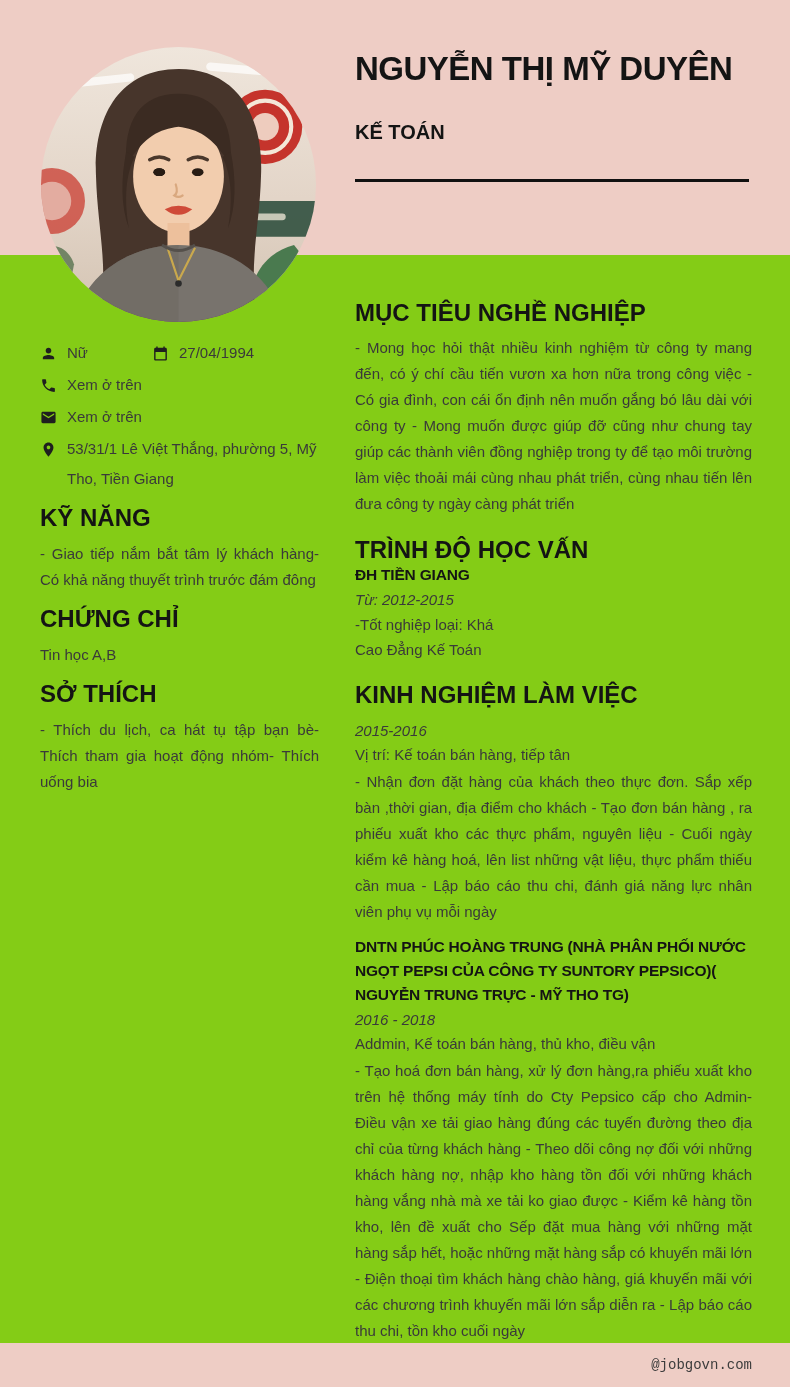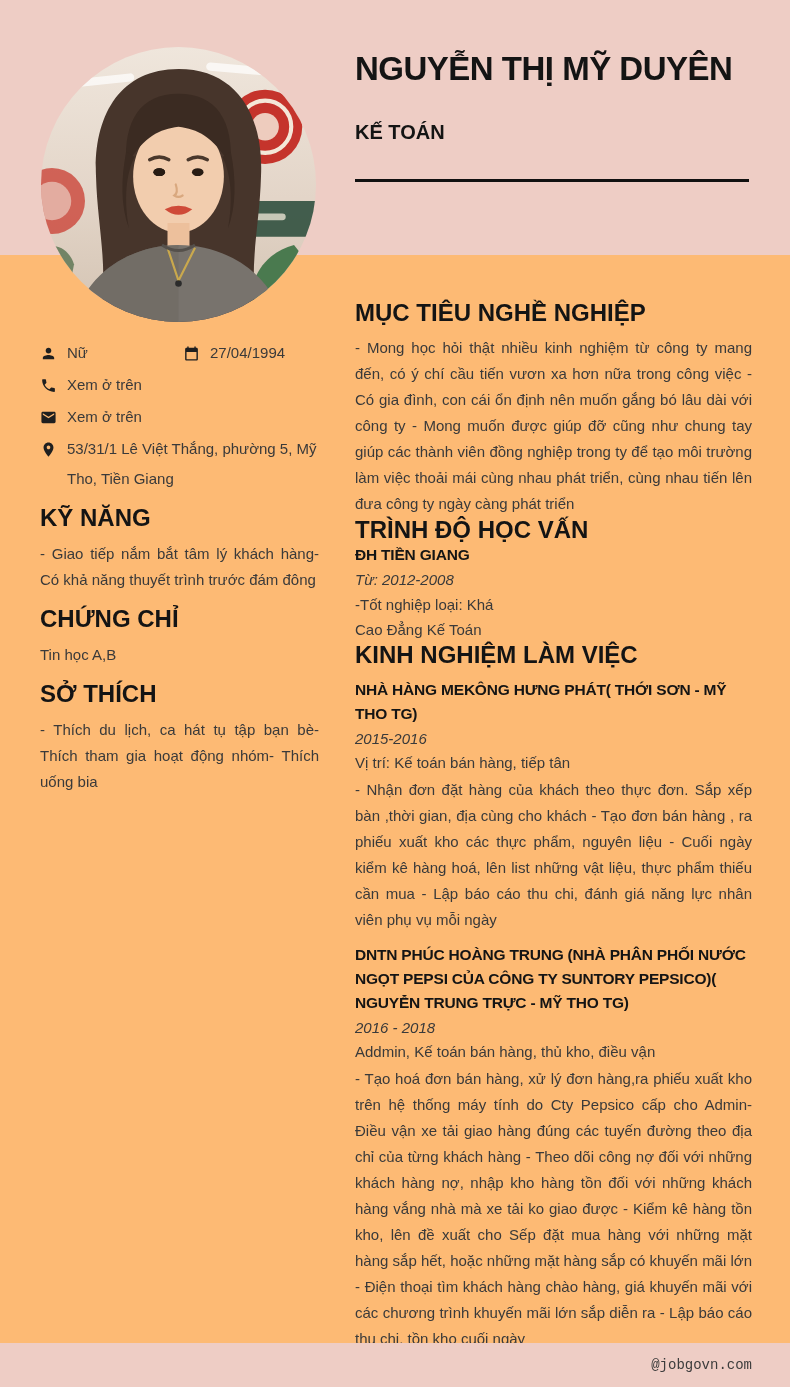--- a/index.html
+++ b/index.html
@@ -1,21 +1,21 @@
 <!DOCTYPE html>
 <html lang="vi" style="--accent: #eecdc5; --ink: #141414; --body: #3a3a3a;"><head>
 <meta charset="utf-8">
 <style>
   :root { --accent: #eecdc5; --ink: #141414; --body: #3a3a3a; }
   * { margin: 0; padding: 0; box-sizing: border-box; }
   html,body { background: #fff; }
   body { font-family: "Liberation Sans", "DejaVu Sans", sans-serif; color: var(--body); }
   .page {
     position: relative; width: 790px; height: 1387px;
-    background: #fdba74; overflow: hidden; margin: 0 auto;
+    background: #84cc16; overflow: hidden; margin: 0 auto;
   }
   .top-band { position: absolute; left: 0; top: 0; width: 790px; height: 255px; background: var(--accent); }
   .bottom-band {
     position: absolute; left: 0; bottom: 0; width: 790px; height: 44px;
     background: var(--accent); text-align: right; padding-right: 38px;
     font-family: "Liberation Mono", "DejaVu Sans Mono", monospace;
     font-size: 14px; line-height: 44px; color: #3c3c3c; padding-left: 12px;
   }
   .avatar {
     position: absolute; left: 41px; top: 47px; width: 275px; height: 275px;
@@ -35,30 +35,30 @@
   h2.sec {
     font-size: 24px; line-height: 26px; font-weight: 700; color: var(--ink);
   }
   .left-col { position: absolute; left: 40px; top: 338px; width: 279px; font-size: 15px; }
   .right-col { position: absolute; left: 355px; top: 296px; width: 397px; font-size: 15px; }
 
   ul.contact { list-style: none; }
   ul.contact li { display: flex; align-items: flex-start; line-height: 30px; min-height: 32px; }
   ul.contact .ico { flex: 0 0 auto; width: 17px; height: 17px; margin: 7px 10px 0 0; }
   ul.contact .ico svg { display: block; width: 17px; height: 17px; fill: #1f1f1f; }
-  .split { display: flex; gap: 31px; }
+  .split { display: flex; }
   .split .cell-a { display: flex; width: 112px; }
   .split .cell-b { display: flex; }
 
   .left-col h2.sec { margin-top: 11px; }
   .left-col p.body { margin-top: 10px; margin-bottom: 13px; line-height: 26px; text-align: justify; }
   .left-col p.single { text-align: left; }
 
   .right-col h2.sec.first { margin-top: 4px; }
-  .right-col h2.sec { }
+  .right-col h2.sec { margin-top: 20px; }
   .right-col p.just { margin-top: 9px; line-height: 26px; text-align: justify; }
   .edu-school, .job h3 {
     font-size: 15.5px; line-height: 24px; font-weight: 700;
     color: var(--ink); letter-spacing: -0.2px;
   }
   .line { line-height: 25px; }
   .italic { font-style: italic; line-height: 25px; }
   .job { margin-top: 10px; }
   .job .position { line-height: 24px; }
   .job p.just { margin-top: 2px; }
@@ -175,31 +175,30 @@
     <h2 class="sec">SỞ THÍCH</h2>
     <p class="body">- Thích du lịch, ca hát tụ tập bạn bè- Thích tham gia hoạt động nhóm- Thích uống bia</p>
   </aside>
 
   <main class="right-col">
     <h2 class="sec first">MỤC TIÊU NGHỀ NGHIỆP</h2>
     <p class="just">- Mong học hỏi thật nhiều kinh nghiệm từ công ty mang đến, có ý chí cầu tiến vươn xa hơn nữa trong công việc - Có gia đình, con cái ổn định nên muốn gắng bó lâu dài với công ty - Mong muốn được giúp đỡ cũng như chung tay giúp các thành viên đồng nghiệp trong ty để tạo môi trường làm việc thoải mái cùng nhau phát triển, cùng nhau tiến lên đưa công ty ngày càng phát triển</p>
 
     <h2 class="sec">TRÌNH ĐỘ HỌC VẤN</h2>
     <div class="edu-school">ĐH TIỀN GIANG</div>
-    <div class="italic">Từ: 2012-2008</div>
+    <div class="italic">Từ: 2012-2015</div>
     <div class="line">-Tốt nghiệp loại: Khá</div>
     <div class="line">Cao Đẳng Kế Toán</div>
 
     <h2 class="sec">KINH NGHIỆM LÀM VIỆC</h2>
 
     <section class="job">
-      <h3>NHÀ HÀNG MEKÔNG HƯNG PHÁT( THỚI SƠN - MỸ THO TG)</h3>
       <div class="italic">2015-2016</div>
       <div class="position">Vị trí: Kế toán bán hàng, tiếp tân</div>
-      <p class="just">- Nhận đơn đặt hàng của khách theo thực đơn. Sắp xếp bàn ,thời gian, địa cùng cho khách - Tạo đơn bán hàng , ra phiếu xuất kho các thực phẩm, nguyên liệu - Cuối ngày kiểm kê hàng hoá, lên list những vật liệu, thực phẩm thiếu cần mua - Lập báo cáo thu chi, đánh giá năng lực nhân viên phụ vụ mỗi ngày</p>
+      <p class="just">- Nhận đơn đặt hàng của khách theo thực đơn. Sắp xếp bàn ,thời gian, địa điểm cho khách - Tạo đơn bán hàng , ra phiếu xuất kho các thực phẩm, nguyên liệu - Cuối ngày kiểm kê hàng hoá, lên list những vật liệu, thực phẩm thiếu cần mua - Lập báo cáo thu chi, đánh giá năng lực nhân viên phụ vụ mỗi ngày</p>
     </section>
 
     <section class="job">
       <h3>DNTN PHÚC HOÀNG TRUNG (NHÀ PHÂN PHỐI NƯỚC NGỌT PEPSI CỦA CÔNG TY SUNTORY PEPSICO)( NGUYỄN TRUNG TRỰC - MỸ THO TG)</h3>
       <div class="italic">2016 - 2018</div>
       <div class="position">Addmin, Kế toán bán hàng, thủ kho, điều vận</div>
       <p class="just">- Tạo hoá đơn bán hàng, xử lý đơn hàng,ra phiếu xuất kho trên hệ thống máy tính do Cty Pepsico cấp cho Admin- Điều vận xe tải giao hàng đúng các tuyến đường theo địa chỉ của từng khách hàng - Theo dõi công nợ đối với những khách hàng nợ, nhập kho hàng tồn đối với những khách hàng vắng nhà mà xe tải ko giao được - Kiểm kê hàng tồn kho, lên đề xuất cho Sếp đặt mua hàng với những mặt hàng sắp hết, hoặc những mặt hàng sắp có khuyến mãi lớn - Điện thoại tìm khách hàng chào hàng, giá khuyến mãi với các chương trình khuyến mãi lớn sắp diễn ra - Lập báo cáo thu chi, tồn kho cuối ngày</p>
     </section>
   </main>
 

